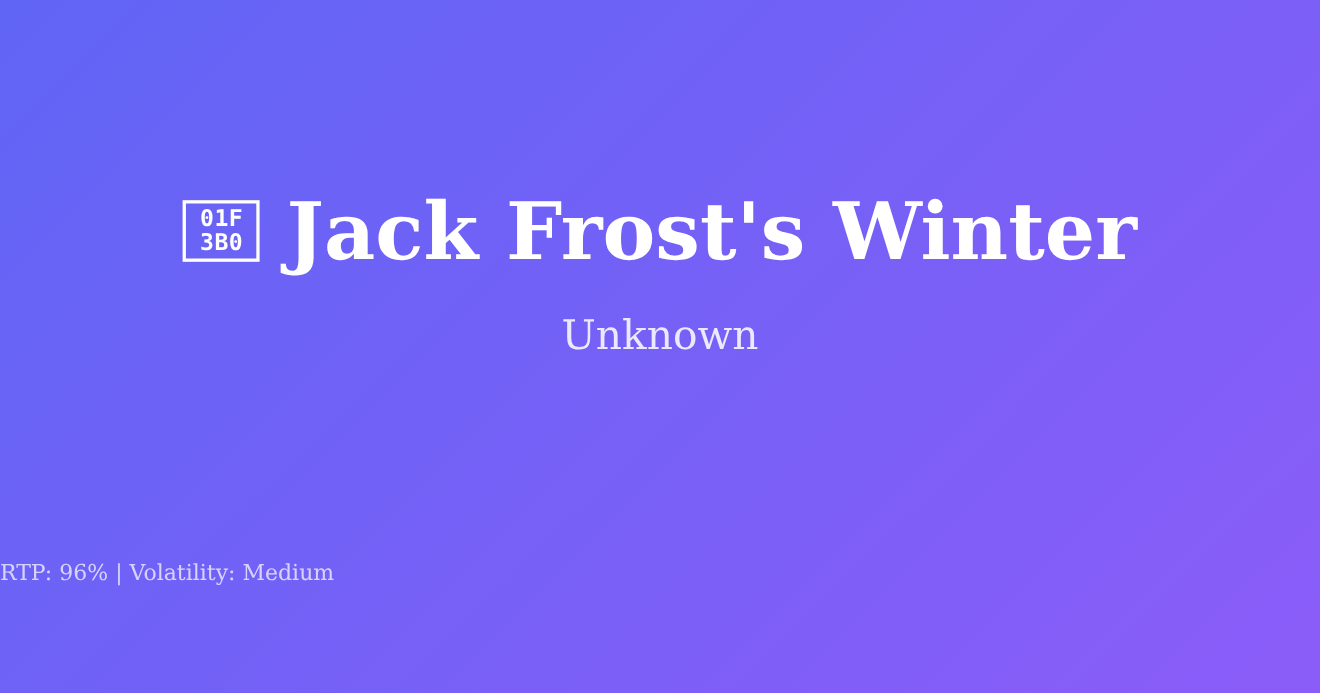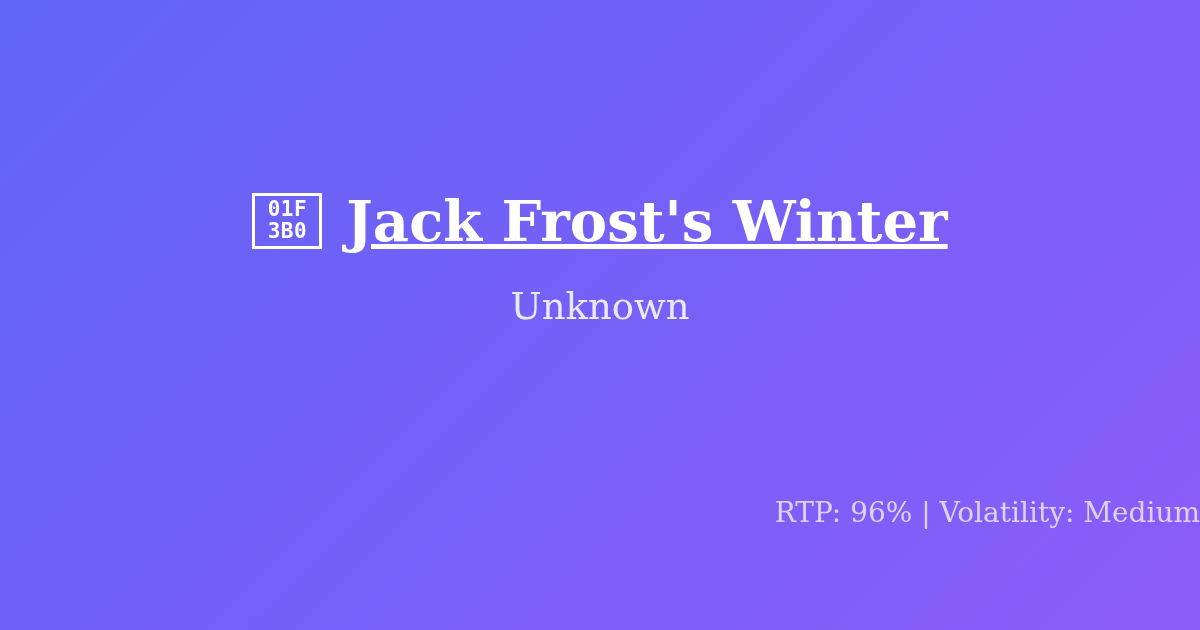--- a/index.html
+++ b/index.html
@@ -34,41 +34,39 @@
     position: absolute;
     left: 0;
     right: 0;
     top: 0;
     height: 498px;
     display: flex;
     flex-direction: column;
     align-items: center;
     justify-content: center;
     padding: 0 40px;
-    margin-top: 11px;
   }
 
   
   .title-row {
     display: flex;
     align-items: center;
     justify-content: center;
     gap: 24px;
     width: 100%;
     white-space: nowrap;
   }
 
   .title-text {
     font-family: "DejaVu Serif", "Liberation Serif", serif;
-    font-size: 56px;
+    font-size: 72px;
     font-weight: bold;
     color: #FFFFFF;
     line-height: 1.08;
     letter-spacing: 0px;
-    text-decoration: underline;
   }
 
   
   .tofu {
     display: inline-flex;
     flex-direction: column;
     align-items: center;
     justify-content: center;
     width: 70px;
     height: 56px;
@@ -95,24 +93,24 @@
     color: rgba(255, 255, 255, 0.86);
     line-height: 1.2;
     text-align: right;
   }
 
   
   .meta {
     position: absolute;
     left: 0;
     right: 0;
-    top: 496px;
-    text-align: right;
+    top: 508px;
+    text-align: left;
     font-family: "DejaVu Serif", "Liberation Serif", serif;
-    font-size: 28px;
+    font-size: 20px;
     font-weight: normal;
     color: rgba(255, 255, 255, 0.72);
     line-height: 1.2;
   }
 </style>
 </head>
 <body>
 
 <div class="card">
 

